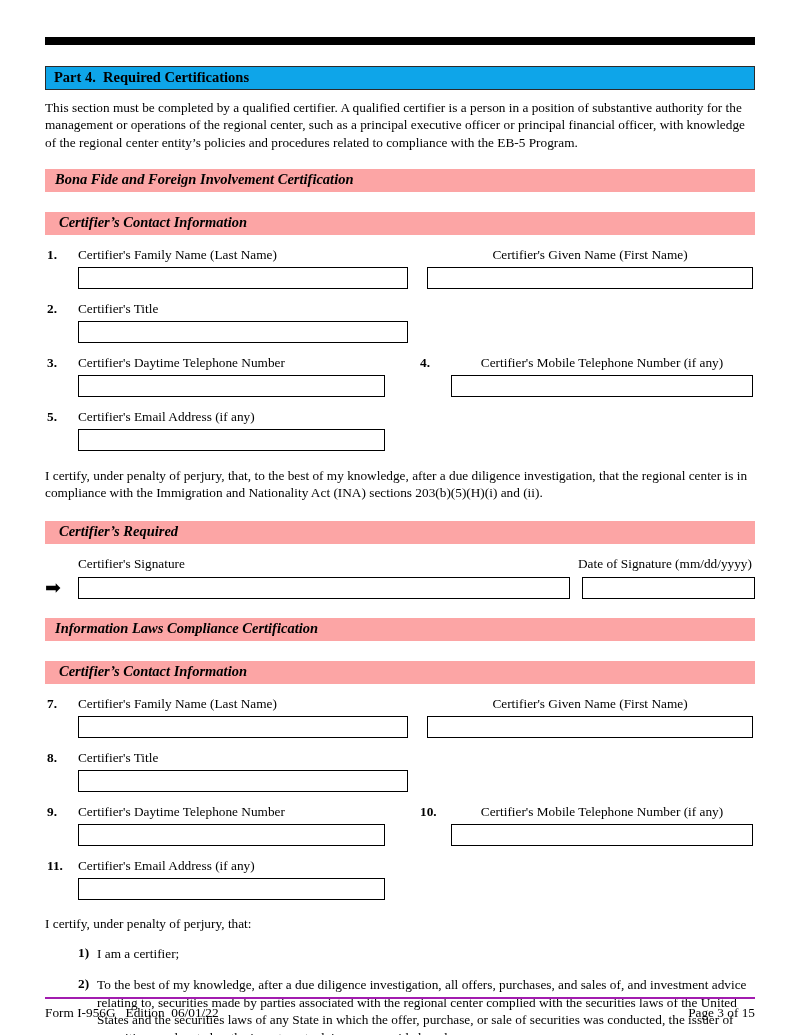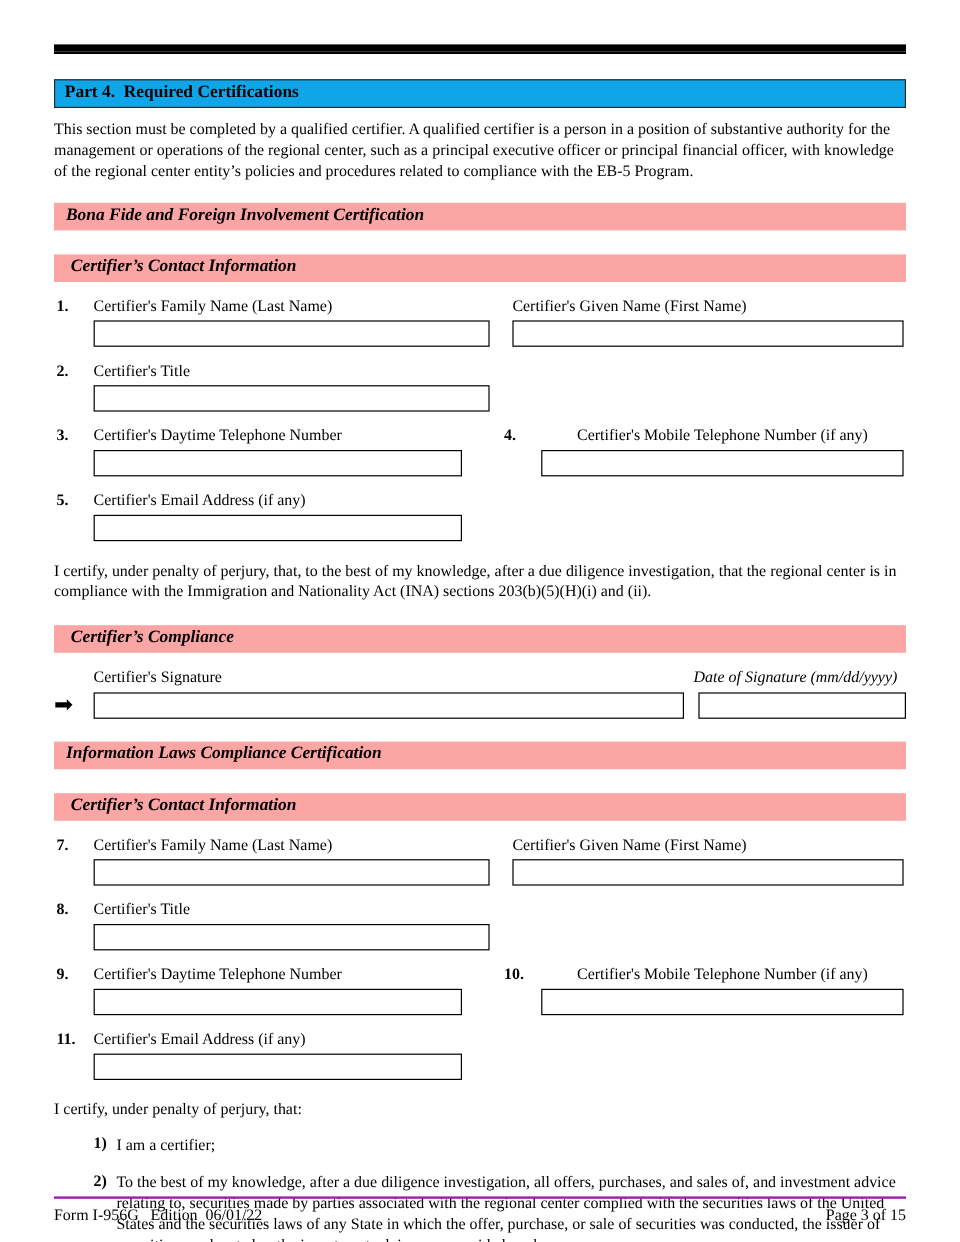--- a/index.html
+++ b/index.html
@@ -29,28 +29,28 @@
   .row { display: flex; margin-top: 12px; }
   .num, .num2 { width: 33px; font-weight: bold; flex: none; padding-left: 2px; }
   .field { flex: none; display: flex; flex-direction: column; }
   .flabel { margin-bottom: 4px; }
   input.box {
     border: 1px solid #000; height: 22px; background: #fff;
     font-family: inherit; font-size: 13px; padding: 0 4px; border-radius: 0;
   }
   .sp19 { width: 19px; flex: none; }
   .sp33 { width: 33px; flex: none; }
-  .w330 { width: 330px; } .w326 { width: 326px; }
+  .w330 { width: 330px; } .w326 { width: 326px; text-align: center; }
   .w307 { width: 307px; } .w302 { width: 302px; align-items: center; }
 
   .perjury { margin-top: 16px; line-height: 1.3; }
 
   .sig-labels { display: flex; margin-top: 12px; }
   .sig-label-left { margin-left: 33px; }
-  .sig-label-right { margin-left: auto; width: 177px; font-style: italic; }
+  .sig-label-right { margin-left: auto; width: 177px; }
   .sig-row { display: flex; margin-top: 4px; align-items: center; }
   .arrow-cell { width: 33px; flex: none; font-size: 19px; line-height: 24px; }
   .sig-input { width: 492px; height: 26px; }
   .date-input { margin-left: auto; width: 173px; height: 26px; }
 
   .certify-intro { margin-top: 16px; }
   .list-item { display: flex; margin-top: 13px; margin-left: 33px; }
   .li-num { width: 19px; flex: none; font-weight: bold; }
   .li-text { flex: 1; line-height: 1.32; }
 
@@ -112,21 +112,21 @@
   <div class="row">
     <div class="num">5.</div>
     <div class="field w307">
       <div class="flabel">Certifier's Email Address (if any)</div>
       <input class="box w307" type="text" style="">
     </div>
   </div>
 
   <div class="perjury">I certify, under penalty of perjury, that, to the best of my knowledge, after a due diligence investigation, that the regional center is in compliance with the Immigration and Nationality Act (INA) sections 203(b)(5)(H)(i) and (ii).</div>
 
-  <div class="bar sub">Certifier’s Compliance</div>
+  <div class="bar sub">Certifier’s Required</div>
 
   <div class="sig-labels">
     <div class="sig-label-left">Certifier's Signature</div>
     <div class="sig-label-right">Date of Signature (mm/dd/yyyy)</div>
   </div>
   <div class="sig-row">
     <div class="arrow-cell">➡</div>
     <input class="box sig-input" type="text" style="">
     <input class="box date-input" type="text" style="">
   </div>

